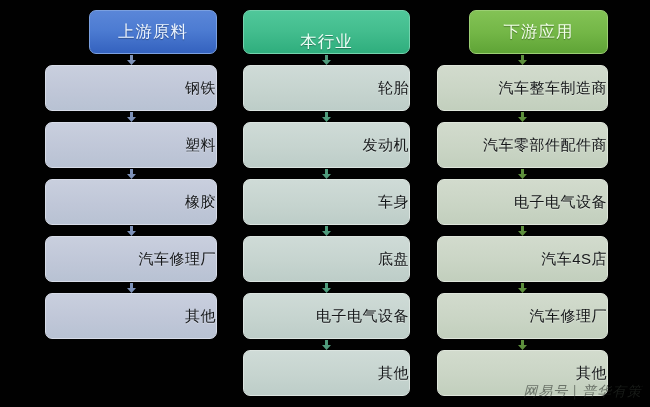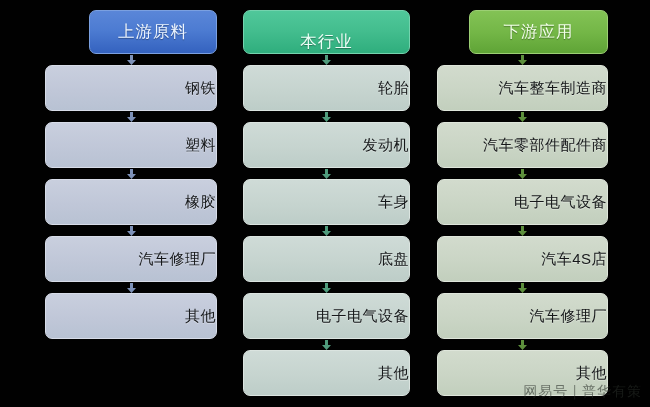--- a/index.html
+++ b/index.html
@@ -101,20 +101,21 @@
 
   .watermark{
     position:absolute;
     right:8px;
     bottom:6px;
     font-size:14px;
     color:rgba(40,45,40,.58);
     letter-spacing:1px;
     white-space:nowrap;
     font-family:"DejaVu Sans","Liberation Sans",sans-serif;
+    font-style:italic;
   }
   .watermark .wm-sep{margin:0 4px;opacity:.8;}
 </style>
 </head>
 <body>
 
 <div id="canvas">
 
   <div class="column col-0">
     <div class="header blue">

